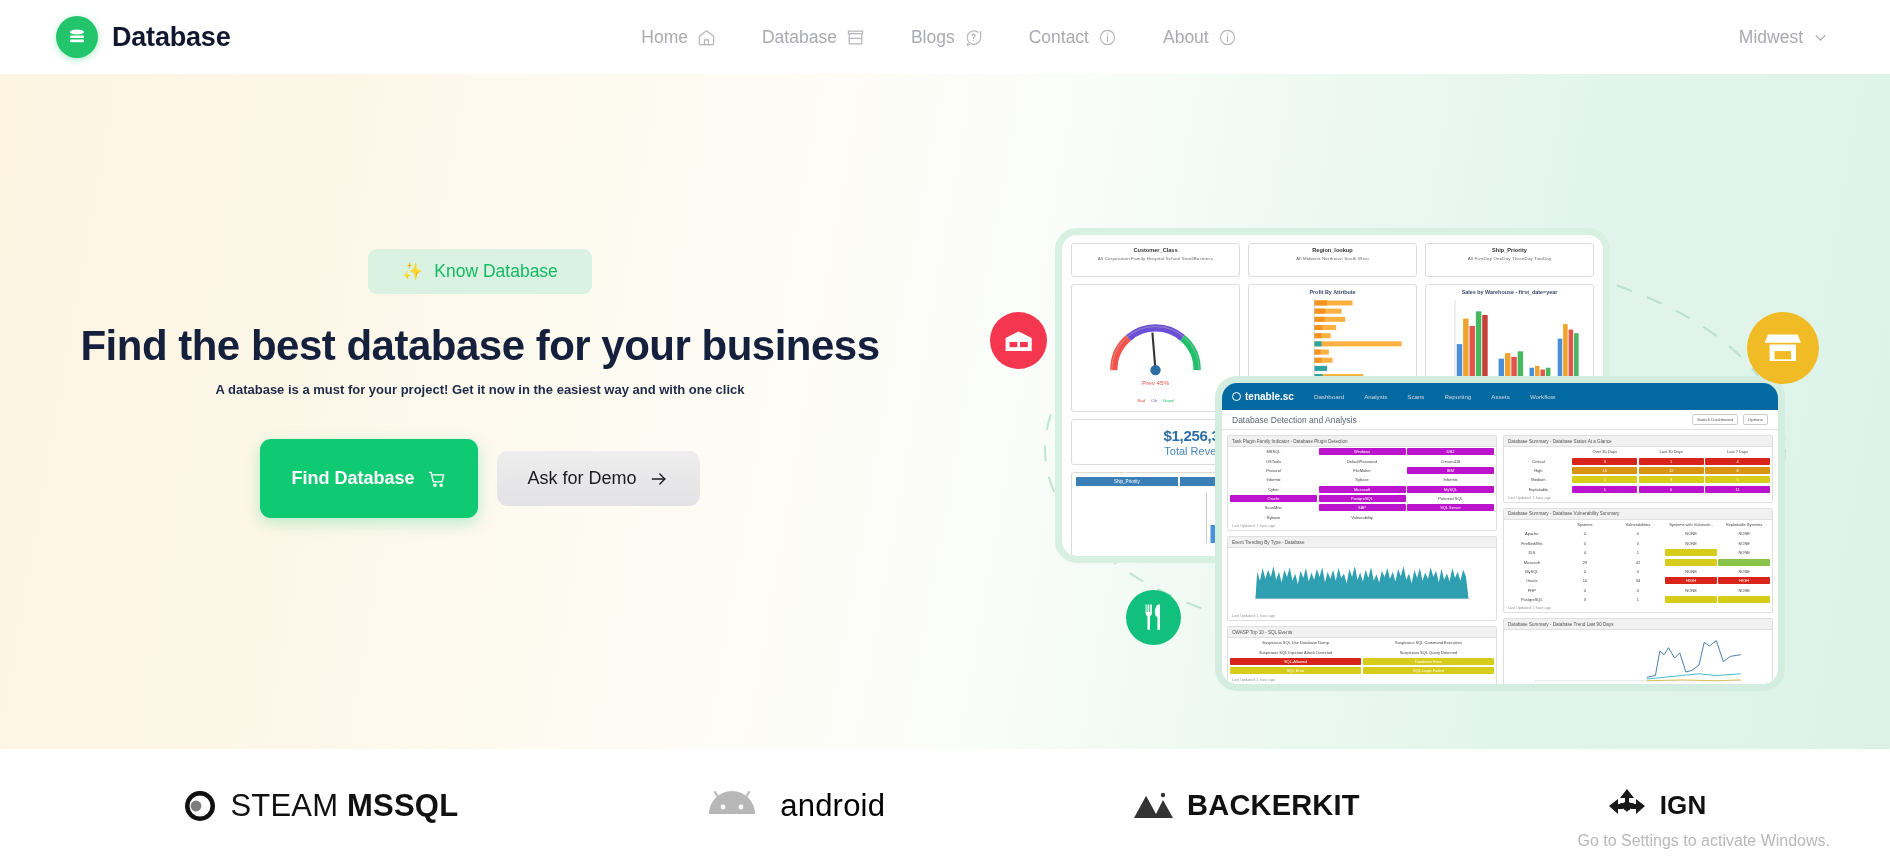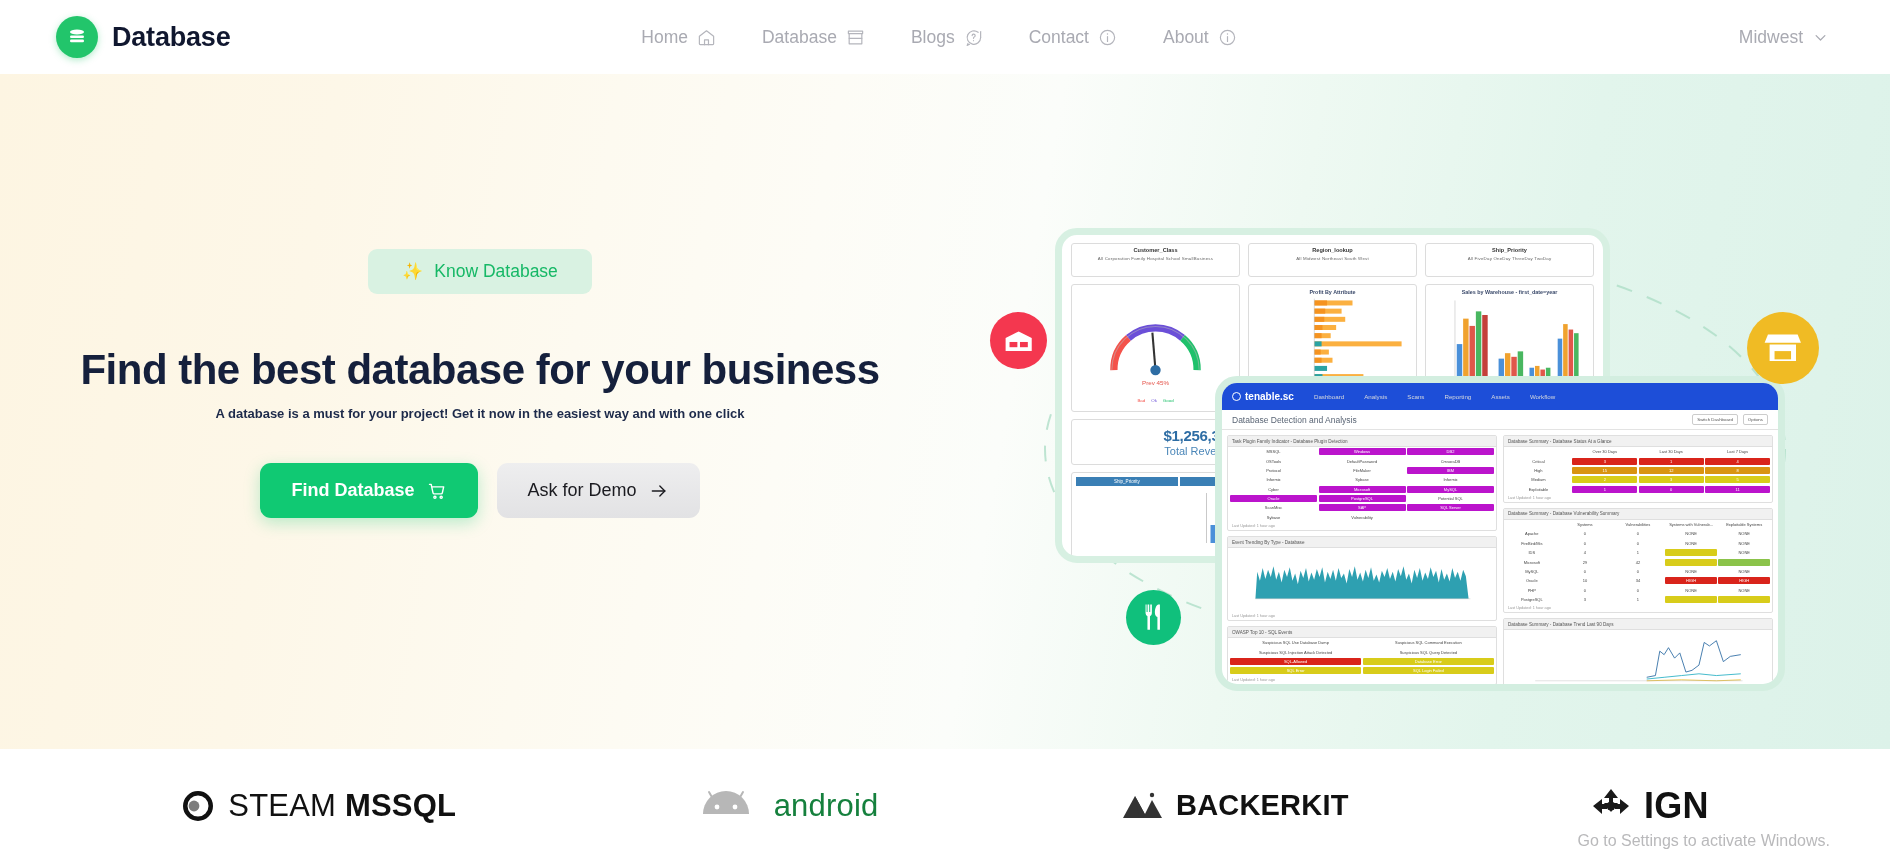--- a/index.html
+++ b/index.html
@@ -81,38 +81,38 @@
     background: #d9f2e2;
     color: #16b866;
     font-size: 17.5px;
     padding: 12px 34px;
     border-radius: 9px;
     display: inline-flex; align-items: center; gap: 11px;
     cursor: pointer;
   }
   .badge-spark { font-size: 17px; }
   .hero-title {
-    margin-top: 52px;
+    margin-top: 28px;
     font-size: 42px; font-weight: 700; color: #15203c;
     letter-spacing: -.5px; text-align: center;
   }
   .hero-sub {
     margin-top: 12px;
     font-size: 13px; color: #1d2a4a; text-align: center;
     font-weight: 700;
   }
   .hero-cta { margin-top: 42px; display: flex; align-items: center; gap: 19px; }
   .btn {
     display: inline-flex; align-items: center; gap: 12px;
     font-size: 18px; cursor: pointer; border: none;
     font-family: "Liberation Sans", sans-serif;
   }
   .btn-primary {
     background: #10c973; color: #fff;
-    padding: 17px 31px; border-radius: 11px; font-weight: 600;
+    padding: 29px 31px; border-radius: 11px; font-weight: 600;
     box-shadow: 0 5px 16px rgba(16,201,115,.28);
   }
   .btn-secondary {
     background: linear-gradient(180deg,#eeeeef 0%, #e2e2e4 100%);
     color: #1b1b20; padding: 17px 31px; border-radius: 11px;
     font-weight: 400;
   }
   .btn svg { width: 20px; height: 20px; display: block; }
 
   
@@ -161,21 +161,21 @@
     padding: 7px 4px; text-align: center;
   }
   .da-kpi-val { font-size: 15px; font-weight: 700; color: #2e6da4; letter-spacing: -.3px; }
   .da-kpi-lab { font-size: 11px; color: #4a86b8; margin-top: 1px; }
   .da-table { margin-top: 7px; border: 1px solid #dcdcdc; border-radius: 3px; height: 90px; padding: 4px; }
   .da-thead { display: flex; gap: 2px; }
   .da-th { background: #3a7fb5; color: #fff; font-size: 4.6px; text-align: center; padding: 2px 0; }
 
   
   .db-top {
-    background: #1d4ed8; height: 27px; display: flex; align-items: center;
+    background: #0369a1; height: 27px; display: flex; align-items: center;
     padding: 0 10px; gap: 20px;
   }
   .db-logo { color: #fff; font-size: 10px; font-weight: 700; display: flex; align-items: center; gap: 4px; }
   .db-logo-dot { width: 9px; height: 9px; border: 1.3px solid #fff; border-radius: 50%; }
   .db-menu { color: #d5d8de; font-size: 6.2px; }
   .db-sub { background: #fff; height: 20px; display: flex; align-items: center; padding: 0 10px; border-bottom: 1px solid #e3e3e3; }
   .db-subtitle { color: #5a6575; font-size: 8.5px; }
   .db-chips { margin-left: auto; display: flex; gap: 5px; }
   .db-chip { border: 1px solid #ccc; border-radius: 2px; font-size: 4.4px; color: #555; padding: 2px 4px; }
   .db-body { display: flex; gap: 6px; padding: 5px; }
@@ -725,40 +725,40 @@
     <span class="logo-text"><span>STEAM </span><b>MSSQL</b></span>
   </div>
 
   <div class="logo-item">
     <svg width="62" height="36" viewBox="0 0 62 36">
       <path d="M14 11 10 4M40 11l4-7" stroke="#b7b7b7" stroke-width="2" fill="none" stroke-linecap="round"></path>
       <path d="M4 26a23 23 0 0 1 46 0z" fill="#b7b7b7"></path>
       <circle cx="18" cy="19" r="2.4" fill="#fff"></circle>
       <circle cx="36" cy="19" r="2.4" fill="#fff"></circle>
     </svg>
-    <span class="logo-text" style="color:#15803d">android</span>
+    <span class="logo-text" style="color:#000000">android</span>
   </div>
 
 
   <div class="logo-item">
     <svg width="42" height="36" viewBox="0 0 42 36">
       <path d="M2 30 14 8l12 22z" fill="#333"></path>
       <path d="M14 8 26 30h-8z" fill="#333"></path>
       <path d="M22 30 31 12l10 18z" fill="#333"></path>
       <circle cx="31" cy="7" r="2.2" fill="#333"></circle>
     </svg>
     <span class="logo-text" style="font-size:29px"><b>BACKERKIT</b></span>
   </div>
 
   <div class="logo-item">
     <svg width="40" height="38" viewBox="0 0 40 38">
       <path d="M20 2 27 11h-5v5h5l-7 9-7-9h5v-5h-5z" fill="#1a1a1a"></path>
       <path d="M2 19 11 12v5h5v5h-5v5z" fill="#1a1a1a"></path>
       <path d="M38 19 29 12v5h-5v5h5v5z" fill="#1a1a1a"></path>
       <circle cx="20" cy="19" r="4.5" fill="#1a1a1a"></circle>
     </svg>
-    <span class="logo-text" style="font-size:36px"><b>IGN</b></span>
+    <span class="logo-text" style="font-size:26px"><b>IGN</b></span>
   </div>
 
   <div class="watermark">
     <div class="wm2">Go to Settings to activate Windows.</div>
   </div>
 </section>
 
 </body></html>

